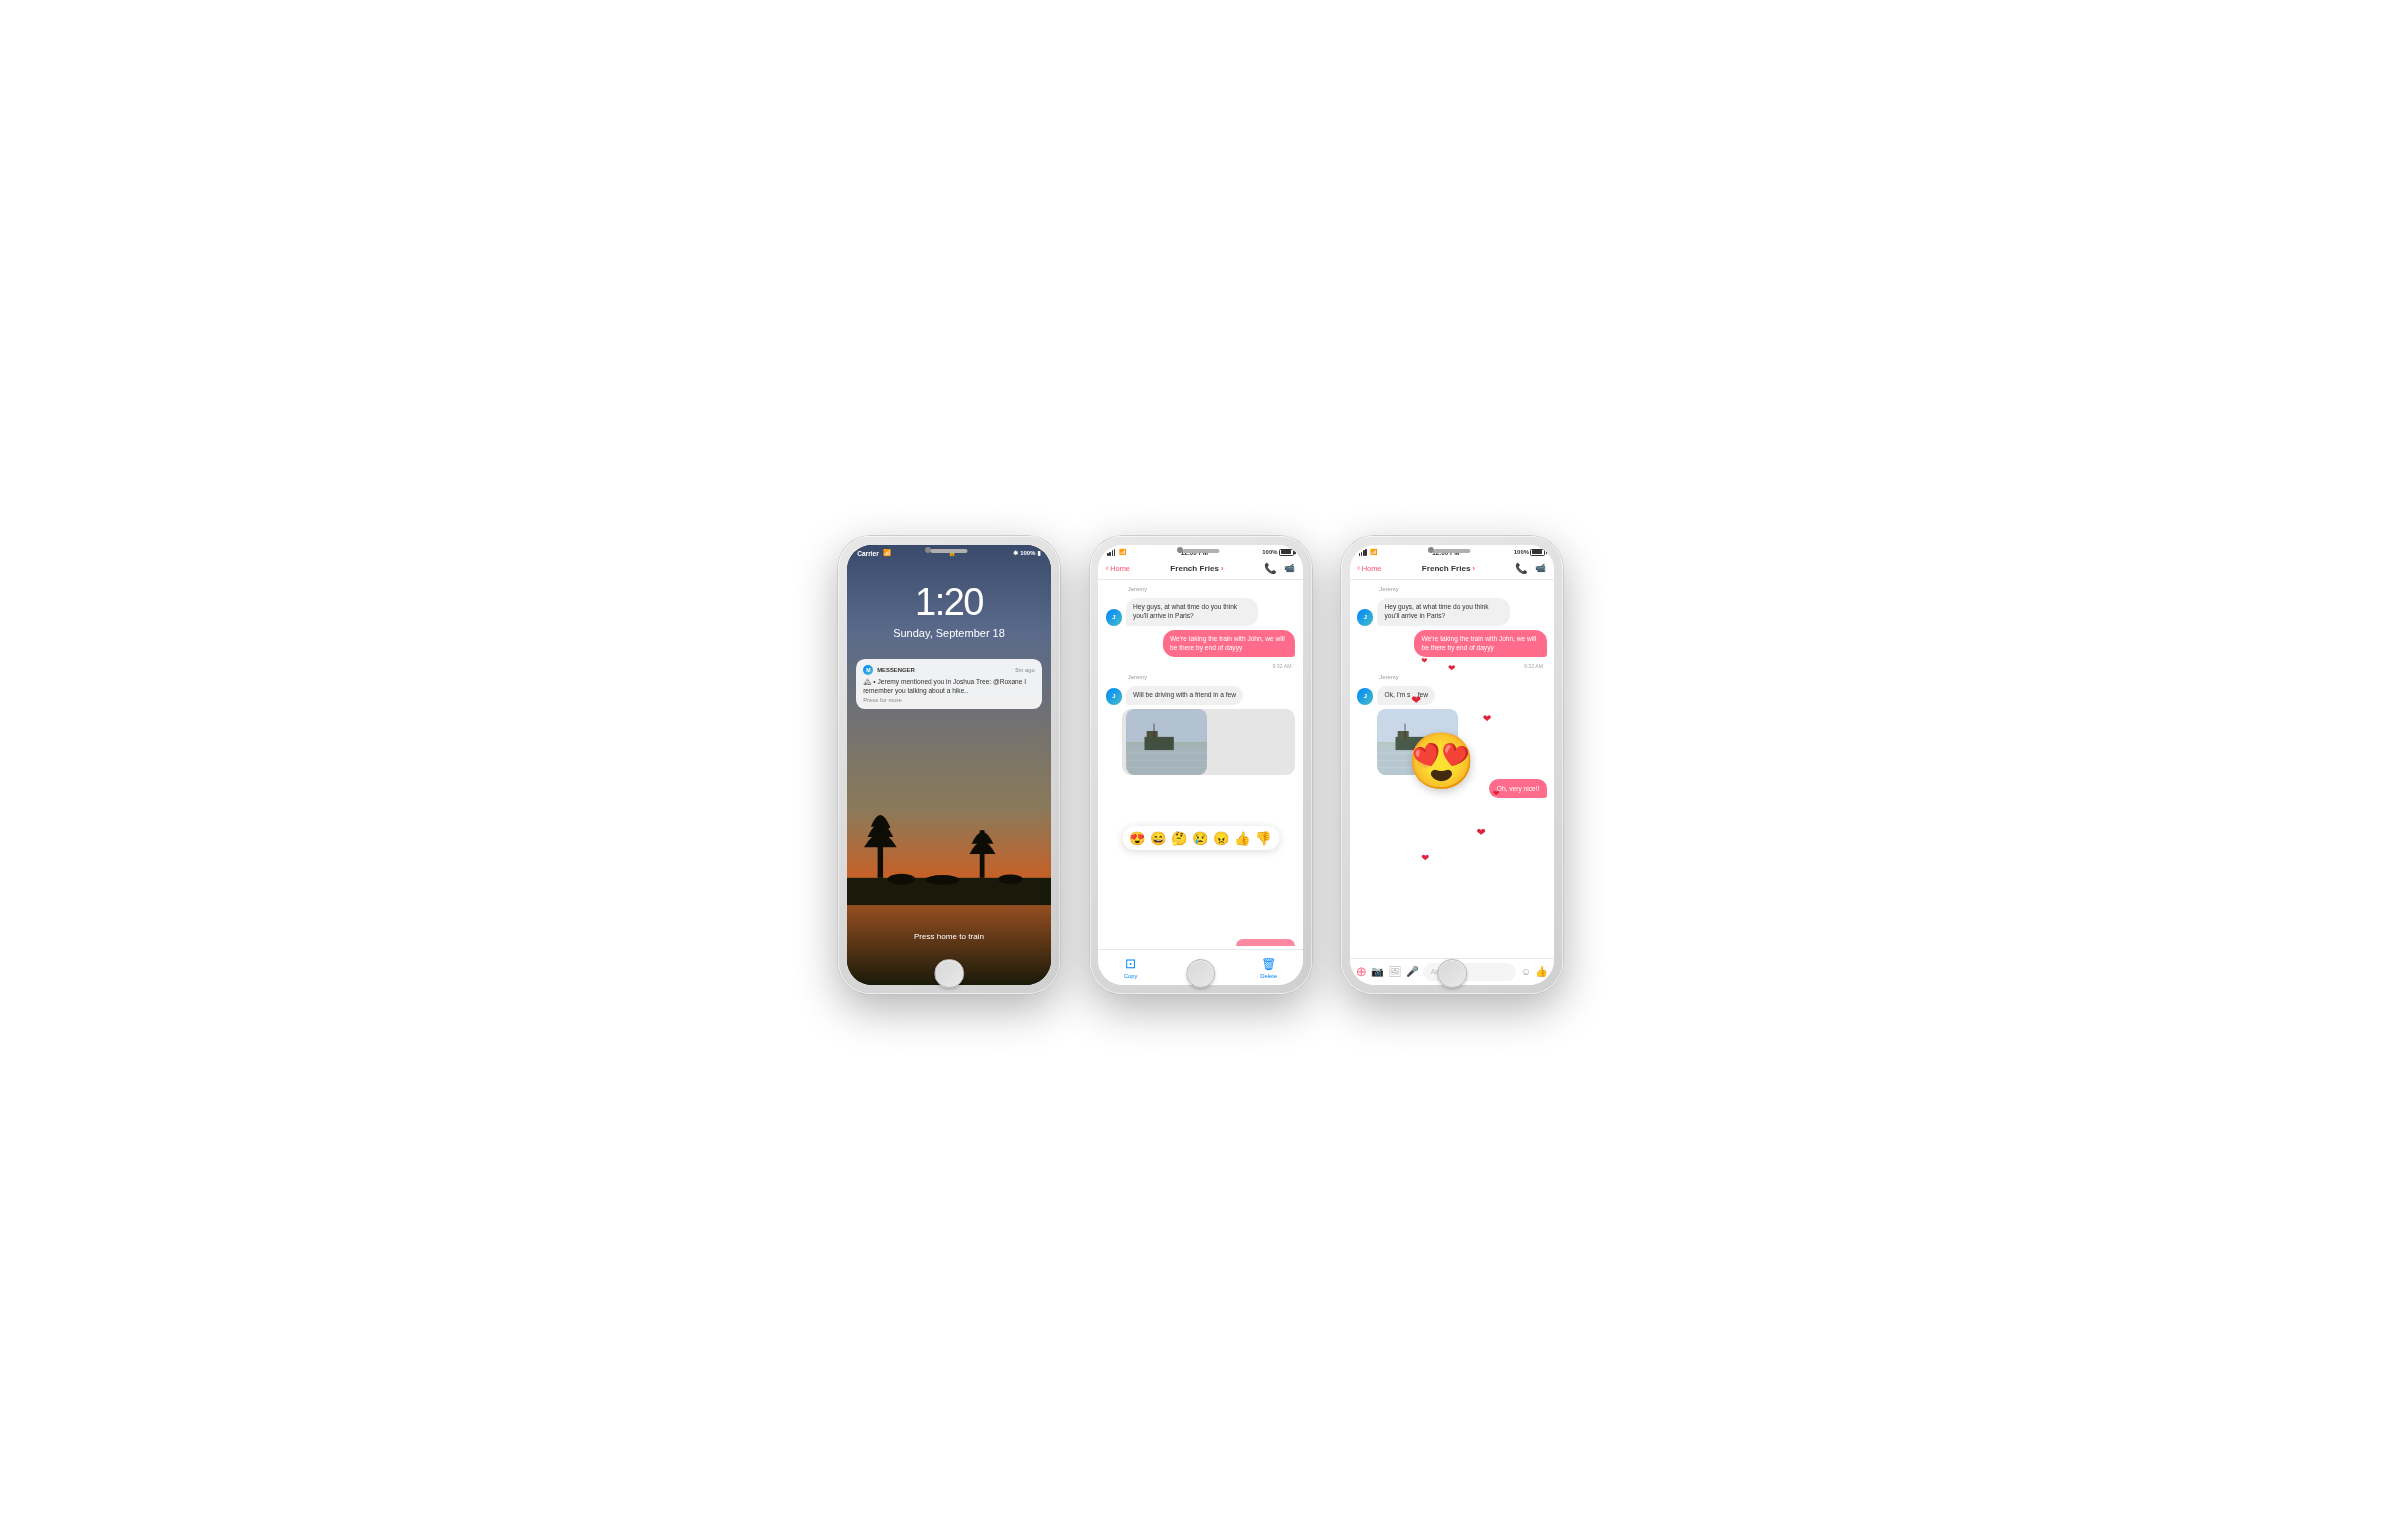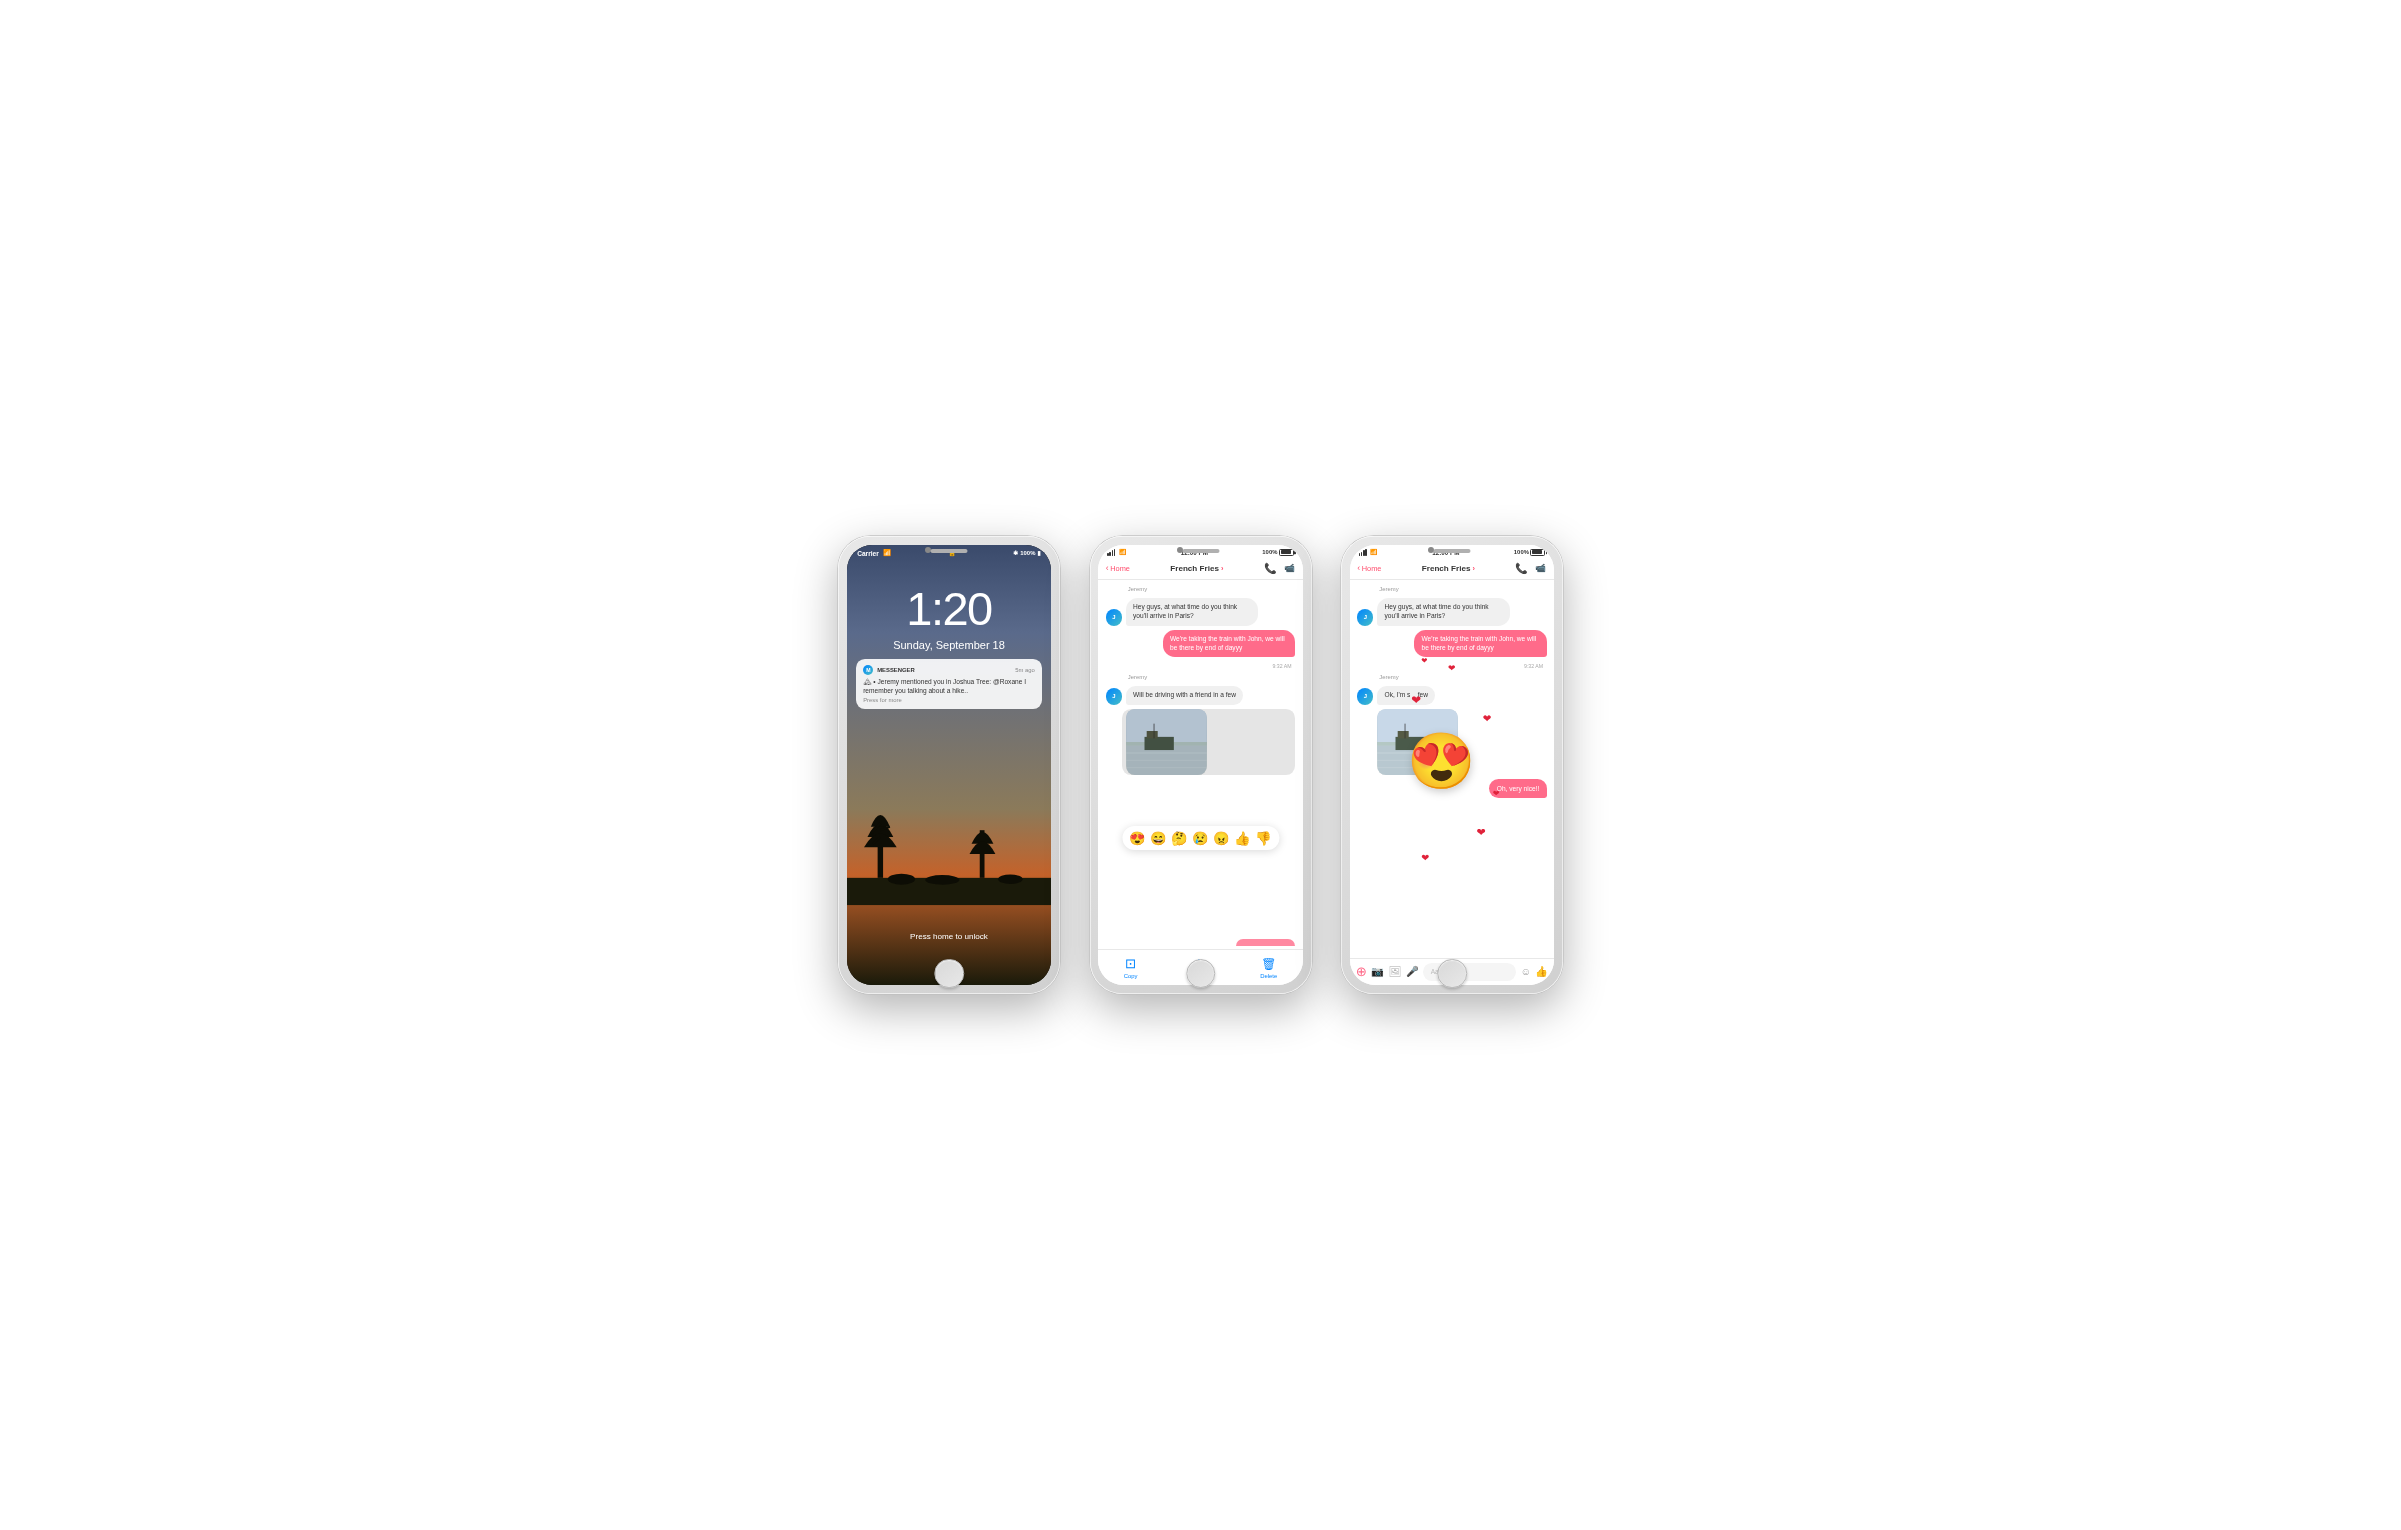--- a/index.html
+++ b/index.html
@@ -98,21 +98,21 @@
       color: white;
       font-size: 6.6px;
       font-weight: 600;
     }
     .lock-status-left { display: flex; align-items: center; gap: 1.5px; }
     .lock-status-right { display: flex; align-items: center; gap: 2.2px; font-size: 5.9px; }
 
     .lock-time {
       margin-top: 22px;
       color: white;
-      font-size: 47px;
+      font-size: 38px;
       font-weight: 200;
       letter-spacing: -1.5px;
     }
     .lock-date {
       color: white;
       font-size: 11px;
       font-weight: 400;
       margin-top: 3px;
     }
 
@@ -468,21 +468,21 @@
             <rect x="195" y="90" width="7" height="70" fill="#0d0d05"></rect>
             <path d="M183,110 Q199,75 215,110" fill="#0d0d05"></path>
             <path d="M180,125 Q199,88 218,125" fill="#0d0d05"></path>
 
             <ellipse cx="80" cy="162" rx="20" ry="8" fill="#0d0d05"></ellipse>
             <ellipse cx="140" cy="163" rx="25" ry="7" fill="#0d0d05"></ellipse>
             <ellipse cx="240" cy="162" rx="18" ry="7" fill="#0d0d05"></ellipse>
           </svg>
         </div>
 
-        <div class="press-home">Press home to unlock</div>
+        <div class="press-home">Press home to train</div>
 
       </div>
     </div>
     <div class="iphone-home"></div>
   </div>
 
   <div class="iphone">
     <div class="iphone-camera"></div>
     <div class="iphone-speaker"></div>
     <div class="iphone-inner">

